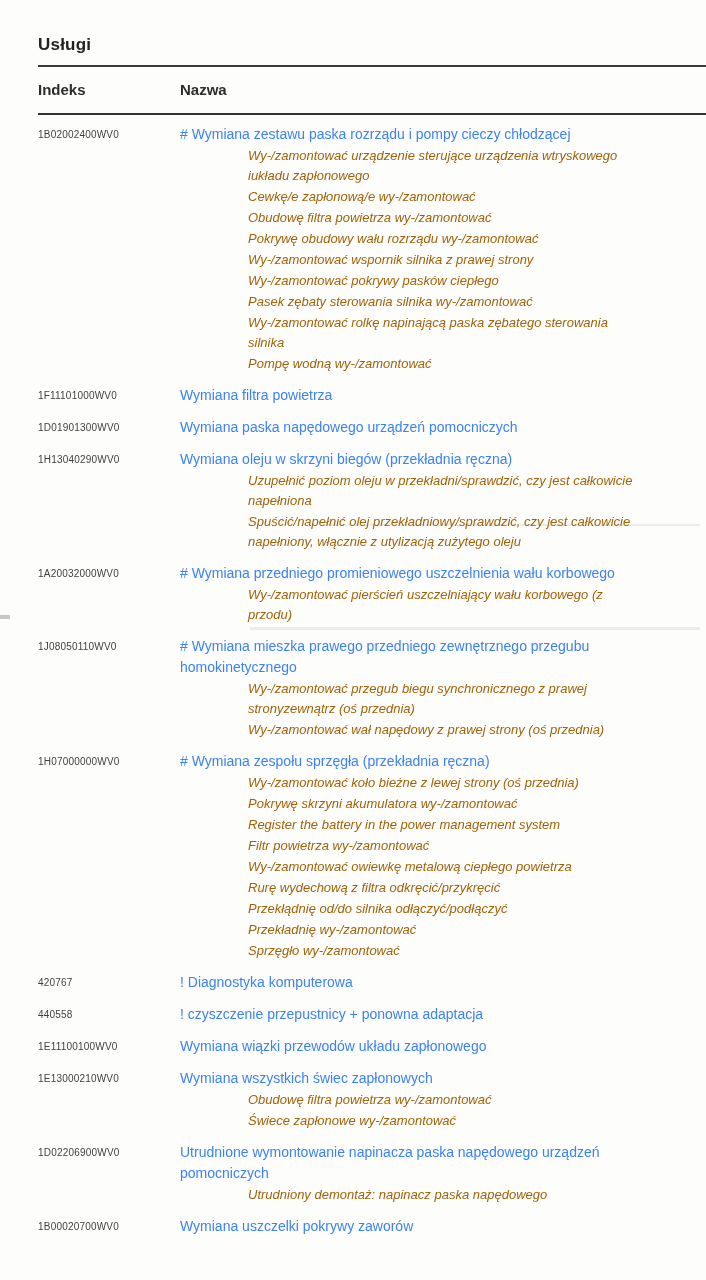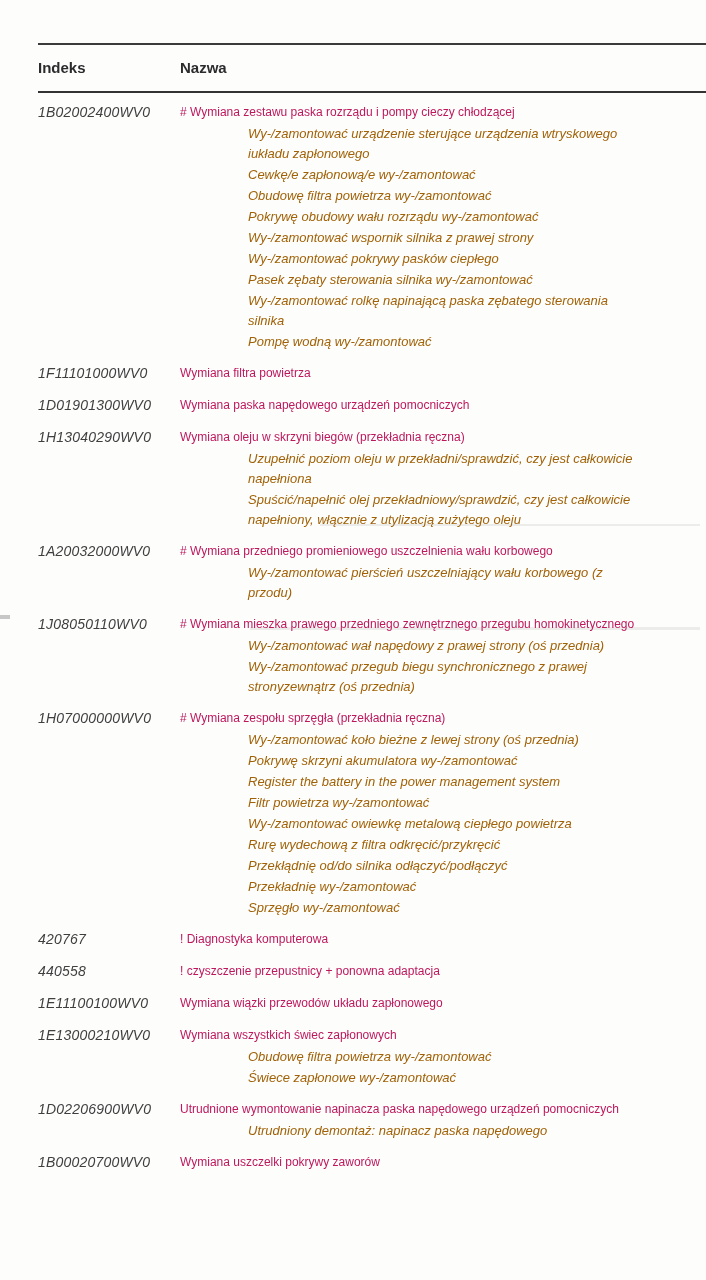--- a/index.html
+++ b/index.html
@@ -49,33 +49,32 @@
   .rows {
     margin-top: 9px;
   }
   .row {
     display: grid;
     grid-template-columns: 142px 1fr;
     margin-left: 38px;
     margin-bottom: 10px;
   }
   .cell-index {
-    font-size: 14px;
+    font-size: 10px;
     color: #3f3f3f;
     line-height: 21px;
     letter-spacing: 0.2px;
     white-space: nowrap;
-    font-style: italic;
   }
   .cell-name {
     padding-right: 10px;
   }
   .row-title {
-    font-size: 12px;
-    color: #be185d;
+    font-size: 14px;
+    color: #3b82f6;
     line-height: 21px;
     max-width: 505px;
   }
   .subitems { margin-top: 1px; }
   .sub {
     margin-left: 68px;
     max-width: 385px;
     font-size: 13px;
     font-style: italic;
     color: #a16207;
@@ -93,20 +92,21 @@
 </head>
 <body>
 
 <div class="page">
 
   <div class="artifact" style="left:250px; top:627px; width:450px; height:3px;"></div>
   <div class="artifact dark" style="left:0px; top:615px; width:10px; height:4px;"></div>
   <div class="artifact" style="left:320px; top:524px; width:380px; height:2px;"></div>
 
   <div class="content">
+    <div class="page-title">Usługi</div>
     <hr class="rule rule-top">
     <div class="table-header">
       <div class="col-index">Indeks</div>
       <div class="col-name">Nazwa</div>
     </div>
     <hr class="rule rule-heavy">
 
     <div class="rows">
   <div class="row">
     <div class="cell-index">1B02002400WV0</div>
@@ -162,22 +162,22 @@
               <div class="sub">Wy-/zamontować pierścień uszczelniający wału korbowego (z przodu)</div>
             </div>
     </div>
   </div>
 
   <div class="row">
     <div class="cell-index">1J08050110WV0</div>
     <div class="cell-name">
       <div class="row-title"># Wymiana mieszka prawego przedniego zewnętrznego przegubu homokinetycznego</div>
       <div class="subitems">
+              <div class="sub">Wy-/zamontować przegub biegu synchronicznego z prawej stronyzewnątrz (oś przednia)</div>
               <div class="sub">Wy-/zamontować wał napędowy z prawej strony (oś przednia)</div>
-              <div class="sub">Wy-/zamontować przegub biegu synchronicznego z prawej stronyzewnątrz (oś przednia)</div>
             </div>
     </div>
   </div>
 
   <div class="row">
     <div class="cell-index">1H07000000WV0</div>
     <div class="cell-name">
       <div class="row-title"># Wymiana zespołu sprzęgła (przekładnia ręczna)</div>
       <div class="subitems">
               <div class="sub">Wy-/zamontować koło bieżne z lewej strony (oś przednia)</div>

